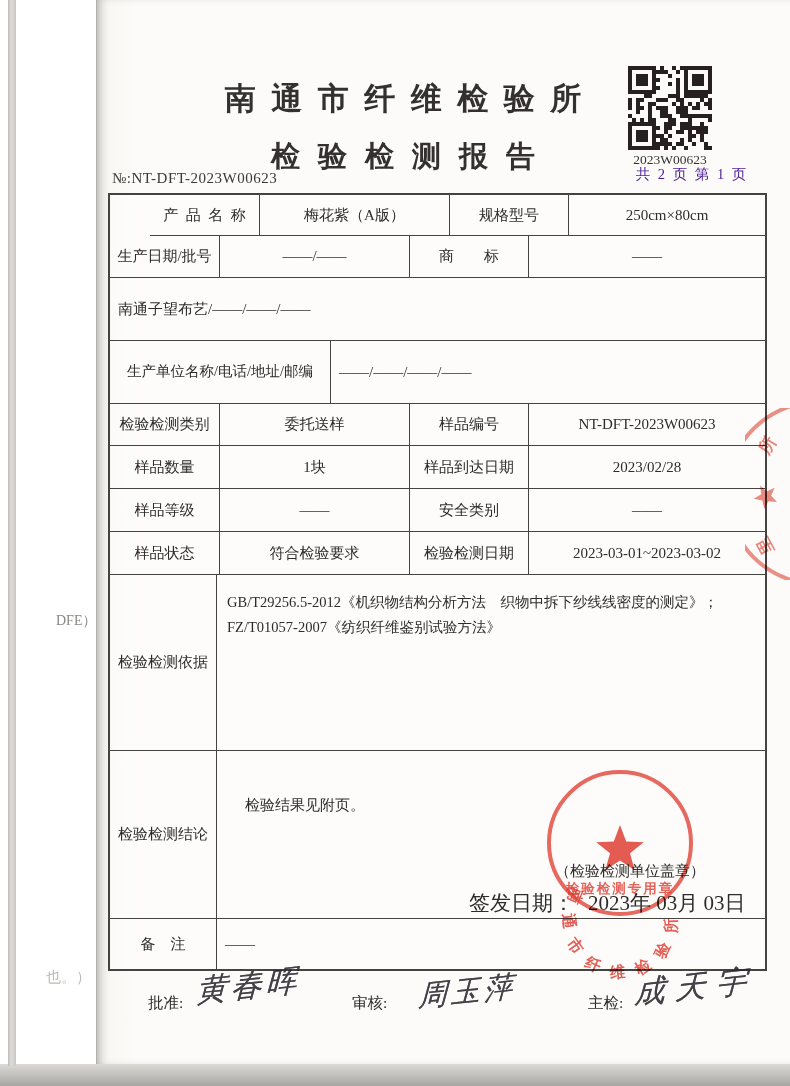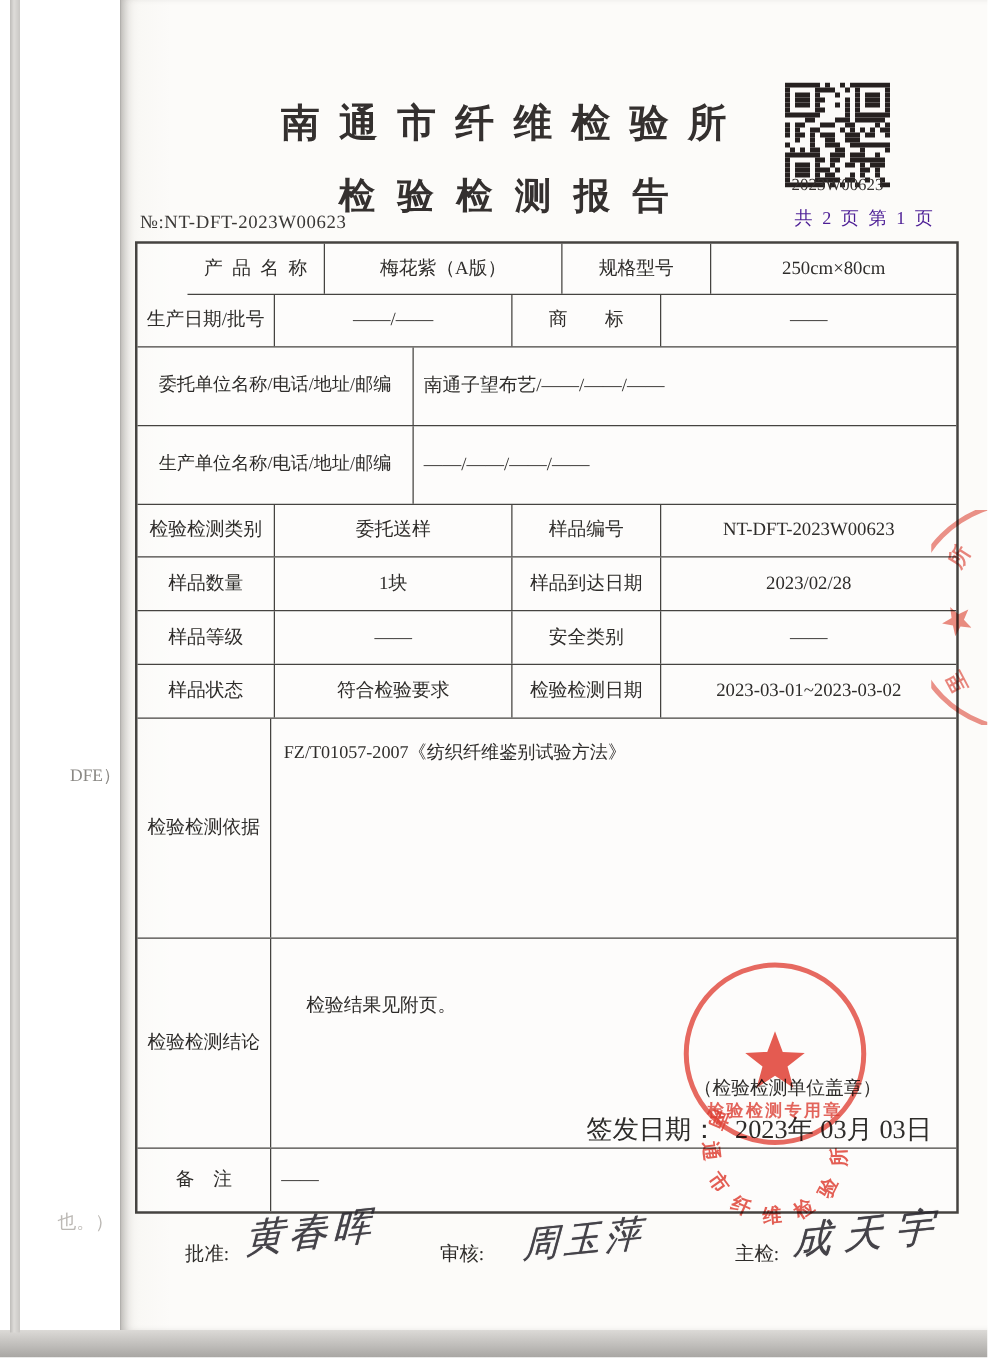--- a/index.html
+++ b/index.html
@@ -17,21 +17,21 @@
     border-left:1px solid #b2b0ad; box-shadow:inset 6px 0 8px -4px rgba(70,65,60,.35); }
 
   .faint { position:absolute; color:#8f8d89; font-size:14px; }
 
   
   .title-block { position:absolute; left:128px; top:78px; width:550px; text-align:center; color:#34302f; }
   .org-name  { font-size:31px; font-weight:bold; letter-spacing:.5em; margin-right:-.5em; }
   .report-title { font-size:29px; font-weight:bold; letter-spacing:.62em; margin-right:-.62em; margin-top:17px; }
   .report-no { position:absolute; left:112px; top:170px; font-size:15px; color:#3a3836; letter-spacing:.5px; }
   .qr-box { position:absolute; left:628px; top:66px; width:84px; height:84px; }
-  .qr-caption { position:absolute; left:620px; top:140px; width:100px; text-align:center; font-size:13.5px; color:#35312f; }
+  .qr-caption { position:absolute; left:620px; top:152px; width:100px; text-align:center; font-size:13.5px; color:#35312f; }
   .page-info { position:absolute; left:608px; top:165px; width:168px; text-align:center; font-size:14.5px; color:#4c1d95; letter-spacing:2px; }
 
   
   .report-table { position:absolute; left:108px; top:193px; width:659px; border:2px solid #454340; background:rgba(255,255,255,.35); }
   .t-row { display:flex; border-bottom:1.5px solid #454340; }
   .t-row:last-child { border-bottom:none; }
   .cell { display:flex; align-items:center; justify-content:center; border-right:1.5px solid #454340;
           font-size:15px; color:#2e2c2a; text-align:center; line-height:1.35; padding:2px 4px; }
   .cell:last-child { border-right:none; }
   .c1 { width:110px; } .c2 { width:190px; } .c3 { width:119px; } .c4 { flex:1; }
@@ -347,21 +347,20 @@
     <div class="t-row h42">
       <div class="cell c1">生产日期/批号</div>
       <div class="cell c2">——/——</div>
       <div class="cell c3">
           <span class="ls-2">商标</span>
         </div>
       <div class="cell c4">——</div>
     </div>
 
     <div class="t-row h63">
-      <div class="cell wlabel">委托单位名称/电话/地址/邮编</div>
       <div class="cell vleft">南通子望布艺/——/——/——</div>
     </div>
 
     <div class="t-row h63">
       <div class="cell wlabel">生产单位名称/电话/地址/邮编</div>
       <div class="cell vleft">——/——/——/——</div>
     </div>
 
     <div class="t-row h42">
       <div class="cell c1">检验检测类别</div>
@@ -387,20 +386,21 @@
     <div class="t-row h43">
       <div class="cell c1">样品状态</div>
       <div class="cell c2">符合检验要求</div>
       <div class="cell c3">检验检测日期</div>
       <div class="cell c4">2023-03-01~2023-03-02</div>
     </div>
 
     <div class="t-row h176">
       <div class="cell nlabel">检验检测依据</div>
       <div class="cell basis-cell">
+        <div>GB/T29256.5-2012《机织物结构分析方法　织物中拆下纱线线密度的测定》；</div>
         <div>FZ/T01057-2007《纺织纤维鉴别试验方法》</div>
       </div>
     </div>
 
     <div class="t-row h168">
       <div class="cell nlabel">检验检测结论</div>
       <div class="cell concl-cell">
         <div class="concl-result">检验结果见附页。</div>
         <div class="concl-sealnote">（检验检测单位盖章）</div>
         <div class="concl-issue">

